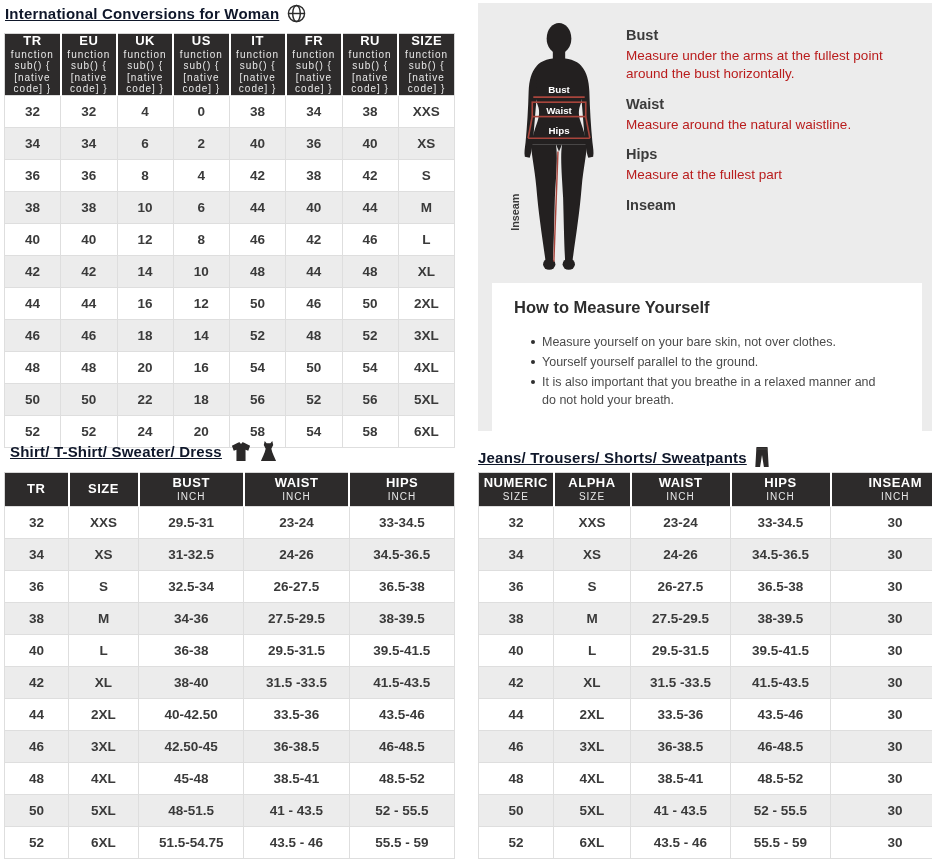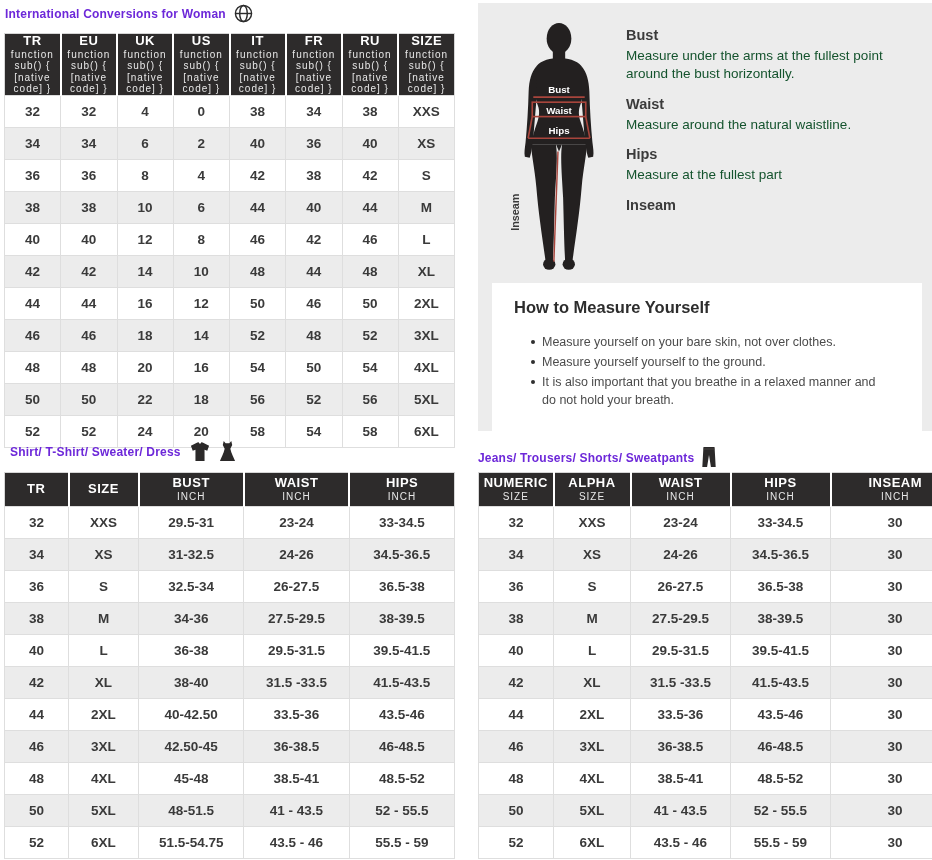--- a/index.html
+++ b/index.html
@@ -6,21 +6,21 @@
   body {
     width:932px; height:860px; position:relative; overflow:hidden;
     background:#ffffff;
     font-family:"Liberation Sans","DejaVu Sans",sans-serif;
     color:#3a3a3a;
   }
 
   
   .title-row { position:absolute; display:flex; align-items:center; gap:8px; }
   .title-row .ttl {
-    font-size:12px; font-weight:700; color:#6d28d9; letter-spacing:0.2px; white-space:nowrap;
+    font-size:15px; font-weight:700; color:#0f172a; letter-spacing:0.2px; white-space:nowrap;text-decoration:underline;
   }
   #page-title-row { left:5px; top:4px; }
   #shirt-title-row { left:10px; top:441px; }
   #jeans-title-row { left:478px; top:441px;margin-top:6px; }
   .title-row svg { flex:0 0 auto; }
 
   
   table.data-table {
     position:absolute; border-collapse:collapse; table-layout:fixed;
     border:1px solid #d6d6d6; background:#fff;
@@ -47,21 +47,21 @@
 
   
   #measure-panel {
     position:absolute; left:478px; top:3px; width:454px; height:428px;
     background:#ececec;
   }
   #figure-svg { position:absolute; left:24px; top:20px; width:114px; height:252px; }
 
   #mg-list { position:absolute; left:148px; top:24px; width:300px; }
   .mg-item h3 { margin:0 0 4px 0; font-size:14.5px; font-weight:700; color:#3b3b3b; }
-  .mg-item p  { margin:0 0 13px 0; font-size:13.5px; color:#14532d; line-height:1.32; }
+  .mg-item p  { margin:0 0 13px 0; font-size:13.5px; color:#b91c1c; line-height:1.32; }
 
   #measure-box {
     position:absolute; left:14px; top:280px; width:430px; height:162px;
     background:#ffffff; box-sizing:border-box; padding:15px 20px 10px 22px;
   }
   #measure-box h2 { margin:0 0 9px 0; font-size:16.5px; font-weight:700; color:#2d2d2d; }
   ul.bullets { list-style:none; margin:16px; padding:0; }
   ul.bullets li {
     position:relative; padding-left:12px; margin-bottom:2px;
     font-size:12.5px; color:#4b4b4b; line-height:1.45;
@@ -258,21 +258,21 @@
       </div>
       <div class="mg-item">
         <h3>Inseam</h3>
       </div>
     </div>
 
   <div id="measure-box">
     <h2>How to Measure Yourself</h2>
     <ul id="bullet-list" class="bullets">
         <li>Measure yourself on your bare skin, not over clothes.</li>
-        <li>Measure yourself yourself to the ground.</li>
+        <li>Yourself yourself parallel to the ground.</li>
         <li>It is also important that you breathe in a relaxed manner and do not hold your breath.</li>
       </ul>
   </div>
 </div>
 
 <div id="shirt-title-row" class="title-row">
   <span class="ttl">Shirt/ T-Shirt/ Sweater/ Dress</span>
   <svg width="22" height="20" viewBox="0 0 24 22">
     <path fill="#2b2929" d="M8,1 L10.5,0 C10.5,2.2 13.5,2.2 13.5,0 L16,1 L22,4 L20,9.5 L17,8.4 L17,21 L7,21 L7,8.4 L4,9.5 L2,4 Z"></path>
   </svg>

